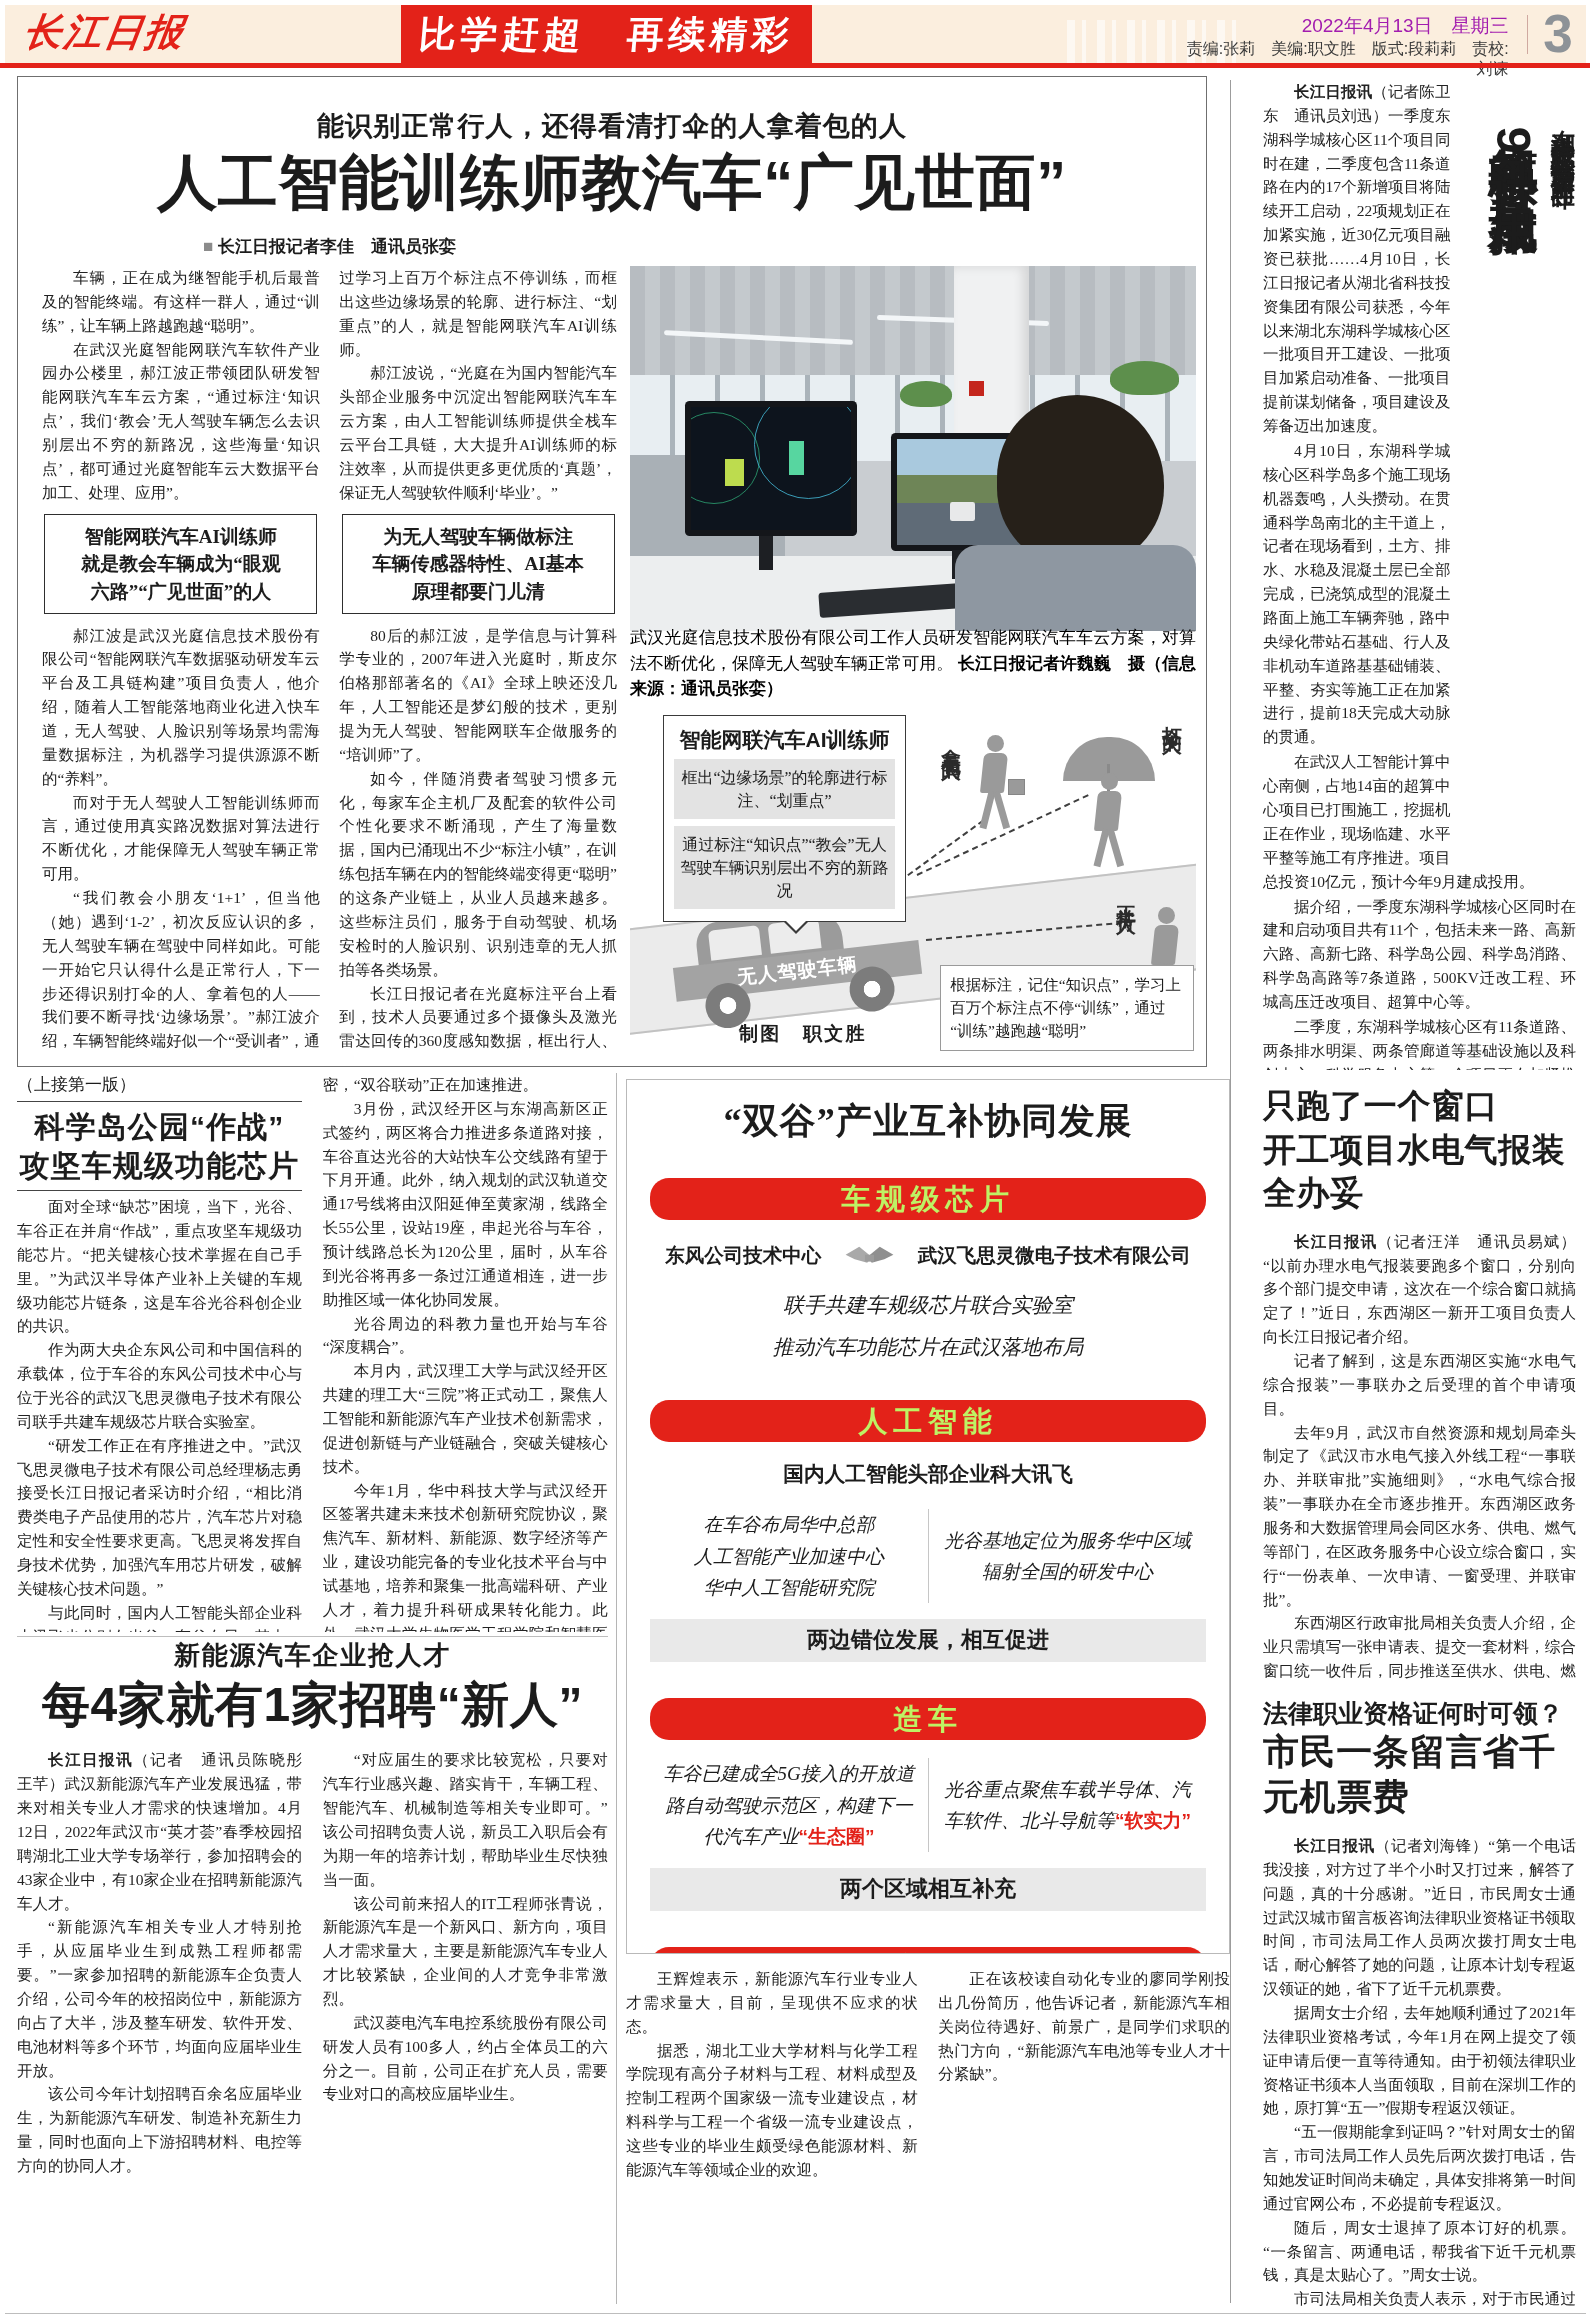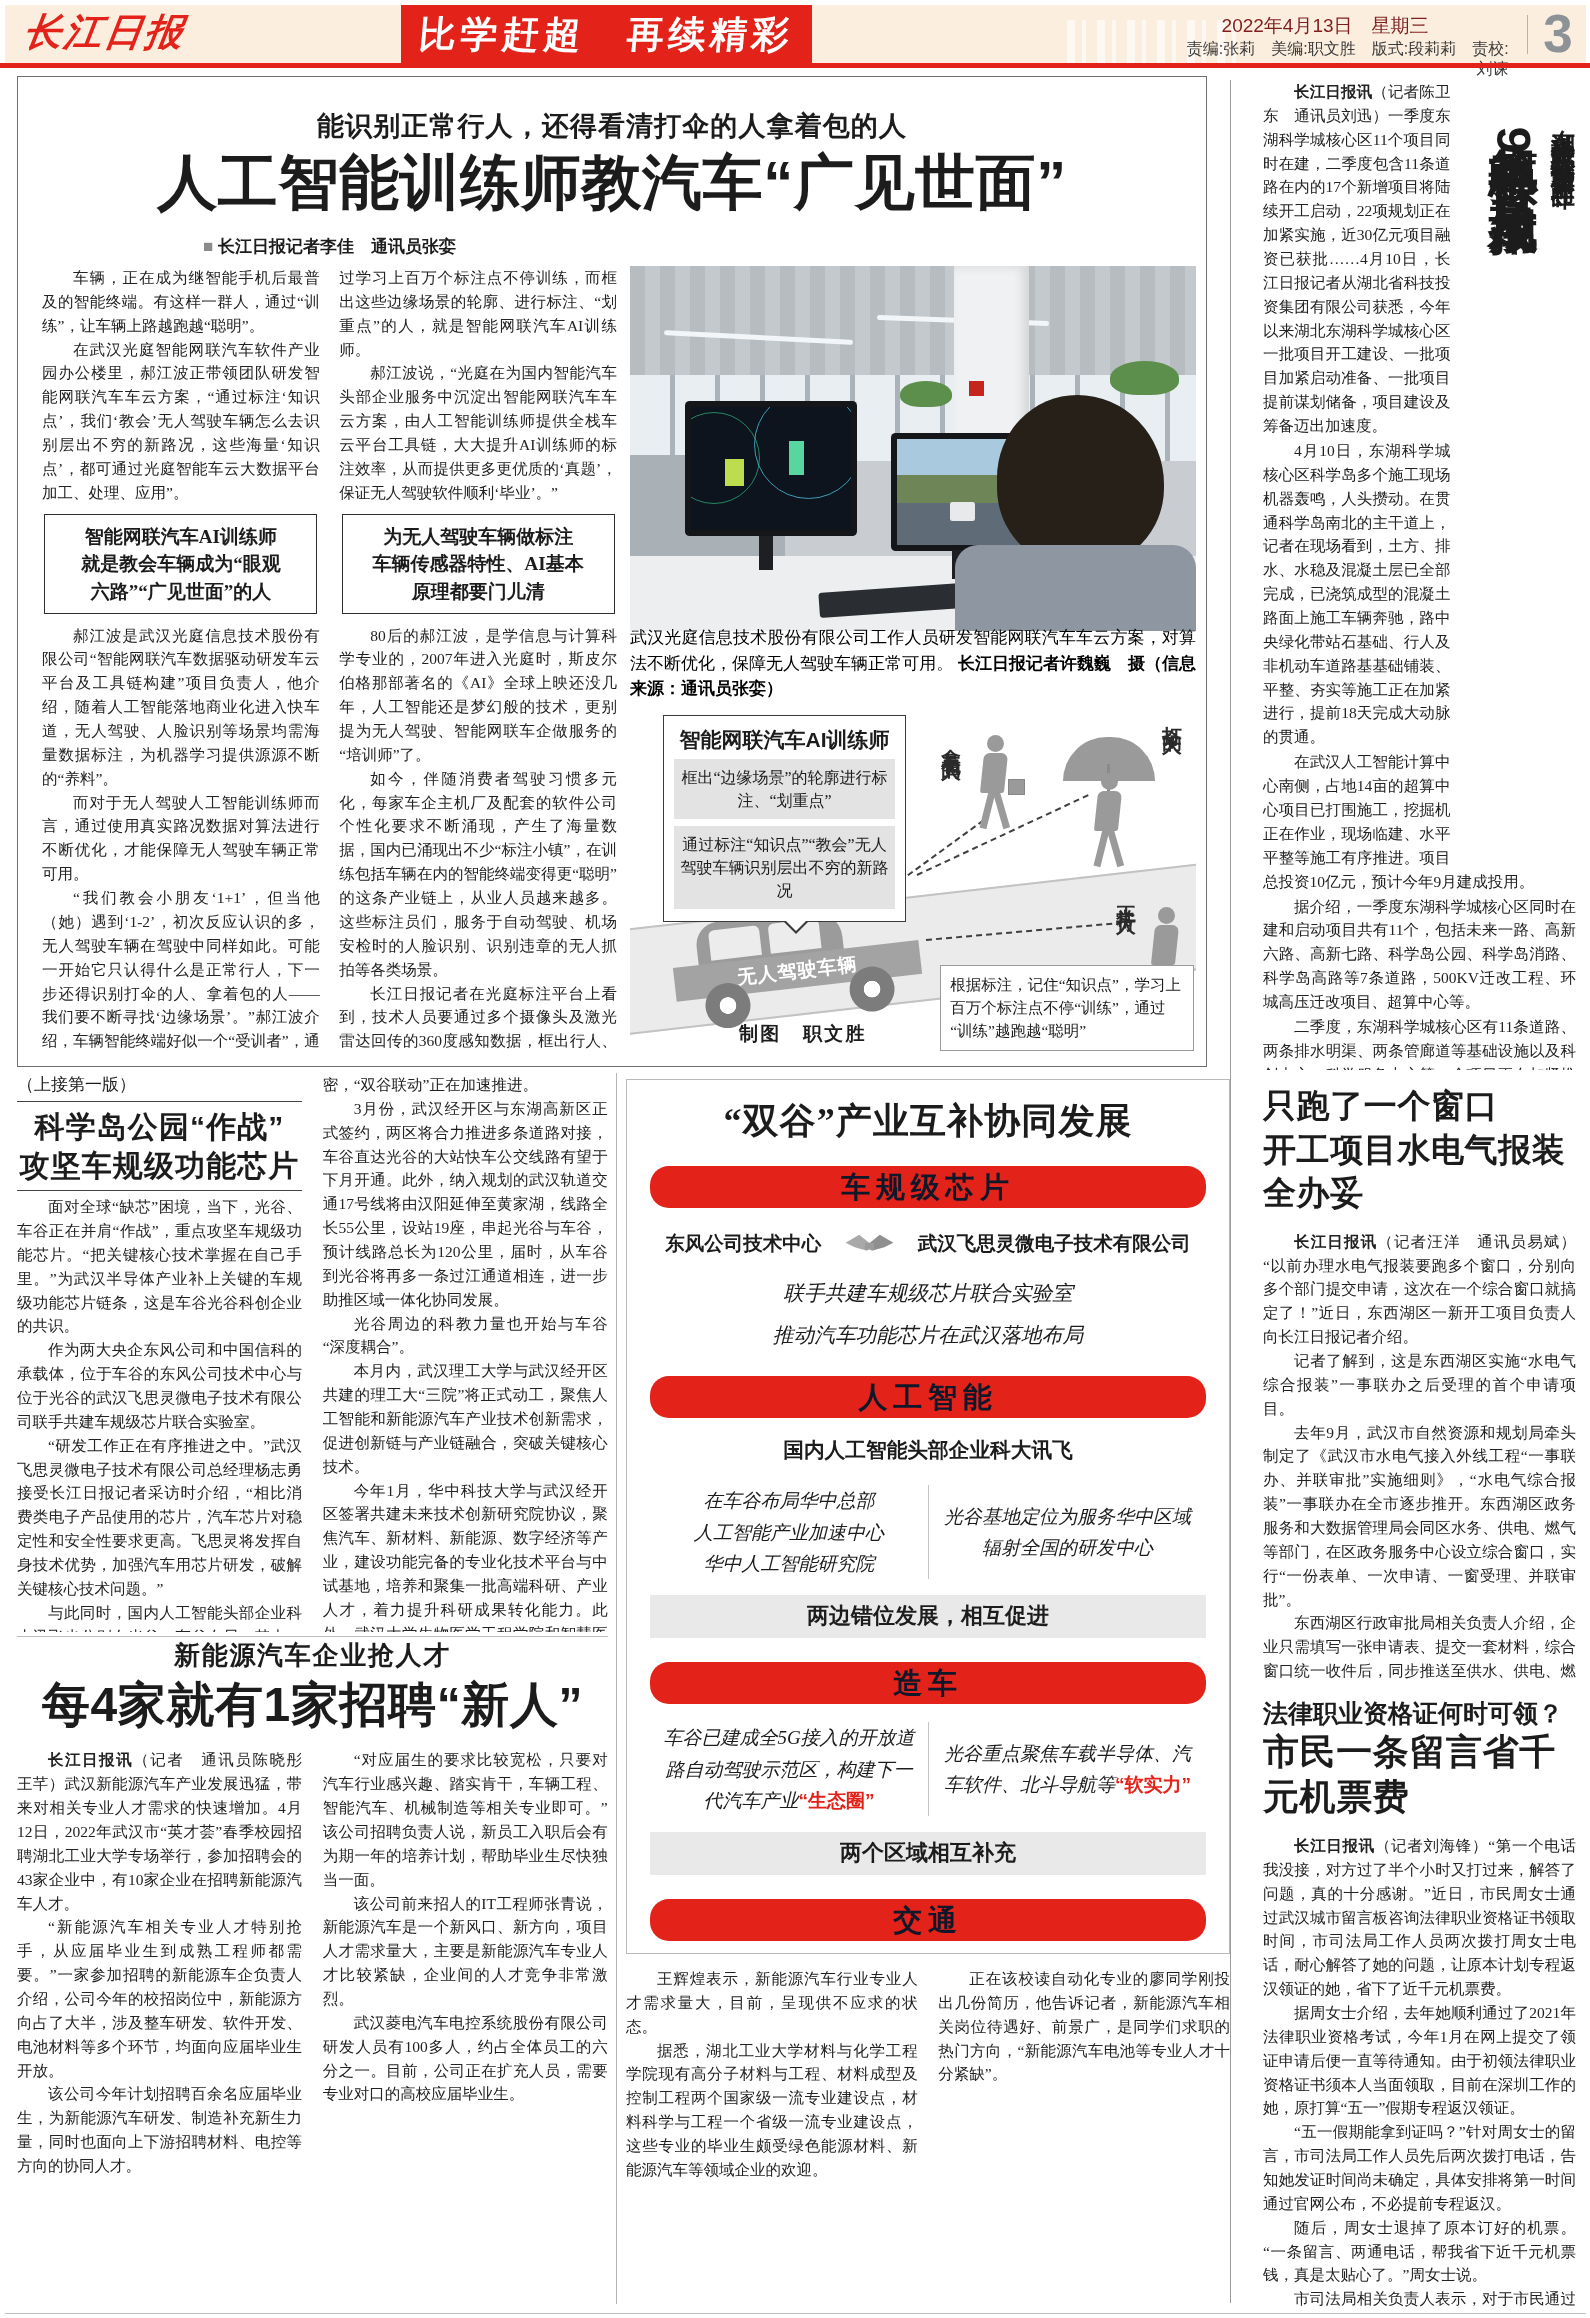--- a/index.html
+++ b/index.html
@@ -15,21 +15,21 @@
   .page{position:relative;width:1591px;height:2319px;background:#fff;margin:0 auto;overflow:hidden;}
 
   
   .hdr{position:absolute;left:4.6px;top:4.6px;width:1581px;height:59px;background:var(--cream);}
   .masthead{position:absolute;left:19.5px;top:8px;font:italic 900 38px/1 var(--serif);color:var(--red);transform:skewX(-8deg);letter-spacing:2.3px;}
   .sky{position:absolute;top:15px;height:44px;opacity:.75;background:repeating-linear-gradient(90deg,#fff 0 8px,transparent 8px 15px,#fff 15px 19.5px,transparent 19.5px 30px);}
   .sky1{left:482px;width:149px;}
   .sky2{left:1062px;width:172px;opacity:.6;}
   .hdr-banner{position:absolute;left:396px;top:0;width:411px;height:59px;background:var(--red);display:flex;align-items:center;justify-content:center;}
   .hdr-banner span{font:900 37px/1 var(--sans);color:#fff;letter-spacing:4.6px;transform:skewX(-5deg);}
-  .hdr-date{position:absolute;left:1217px;top:9.2px;width:287px;font:400 19px/1.3 var(--sans);color:#7f1d1d;}
+  .hdr-date{position:absolute;left:1217px;top:9.2px;width:287px;text-align:right;font:400 19px/1.3 var(--sans);color:#a21caf;}
   .hdr-eds{position:absolute;left:1171px;top:34px;width:333px;text-align:right;font:400 16px/1.3 var(--sans);color:#3a3a3a;}
   .hdr-div{position:absolute;left:1522px;top:10.3px;width:0.6px;height:39px;background:#cfa9a0;}
   .hdr-page{position:absolute;left:1525px;top:1.1px;width:57px;text-align:center;font:700 53px/1.05 var(--sans);color:#8d9297;}
   .hdr-redline{position:absolute;left:0;top:63px;width:1591px;height:5.2px;background:var(--red);}
 
   
   .art p{margin:0;text-indent:2em;font:15.5px/1.54 var(--serif);text-align:justify;color:#222;}
   .art p b{font-family:var(--sans);font-weight:700;}
   .art p.noindent{text-indent:0;}
   .sub-box{border:1.1px solid #2e2e2e;margin:9.2px 2.3px;padding:8px 6.9px;text-align:center;font:700 19px/1.45 var(--serif);break-inside:avoid;}
@@ -122,21 +122,21 @@
   
   .cont{position:absolute;left:17px;top:1073px;width:591px;height:559px;display:flex;gap:20.7px;overflow:hidden;}
   .cont .col{width:285px;overflow:hidden;}
   .cont-note{font:400 17px/1.4 var(--serif);margin-bottom:2.3px;}
   .cont-rule{border:none;border-top:1.1px solid #444;margin:4.6px 0;}
   .cont-h{font:700 30px/1.3 var(--sans);text-align:center;letter-spacing:1.1px;}
 
   
   .panel{position:absolute;left:626px;top:1079px;width:604px;height:875px;border:0.6px solid #b9b9b9;background:#fff;padding:20.7px 23px 0;overflow:hidden;}
   .pn-title{text-align:center;font:900 36px/1.15 var(--serif);letter-spacing:1.1px;}
-  .pn-banner{background:var(--red);color:#0f172a;text-align:center;font:700 29px/42px var(--sans);letter-spacing:5.7px;height:42px;margin:24px 0 0;border-radius:19px;}
+  .pn-banner{background:var(--red);color:#bef264;text-align:center;font:700 29px/42px var(--sans);letter-spacing:5.7px;height:42px;margin:36px 0 0;border-radius:19px;}
   .pn-row{display:flex;align-items:center;justify-content:center;gap:20.7px;margin-top:19.5px;}
   .pn-co{font:700 19.5px/1.2 var(--sans);}
   .pn-kai{margin-top:15px;text-align:center;font:400 20.7px/1.65 var(--serif);font-style:italic;}
   .pn-split{display:flex;margin-top:18.4px;}
   .pn-split>div{width:50%;padding:0 11.5px;text-align:center;font:400 19px/1.65 var(--serif);font-style:italic;display:flex;flex-direction:column;justify-content:center;}
   .pn-split>div+div{border-left:0.6px solid #c6c6c6;}
   .pn-hl{color:var(--red);font-weight:700;font-style:normal;font-family:var(--sans);}
   .pn-bar{background:#e9e9e9;text-align:center;margin-top:16px;padding:6.9px 5.7px;}
   .bar-hei{font:700 22px/1.3 var(--sans);}
   .bar-kai{font:400 19.5px/1.4 var(--serif);font-style:italic;}

